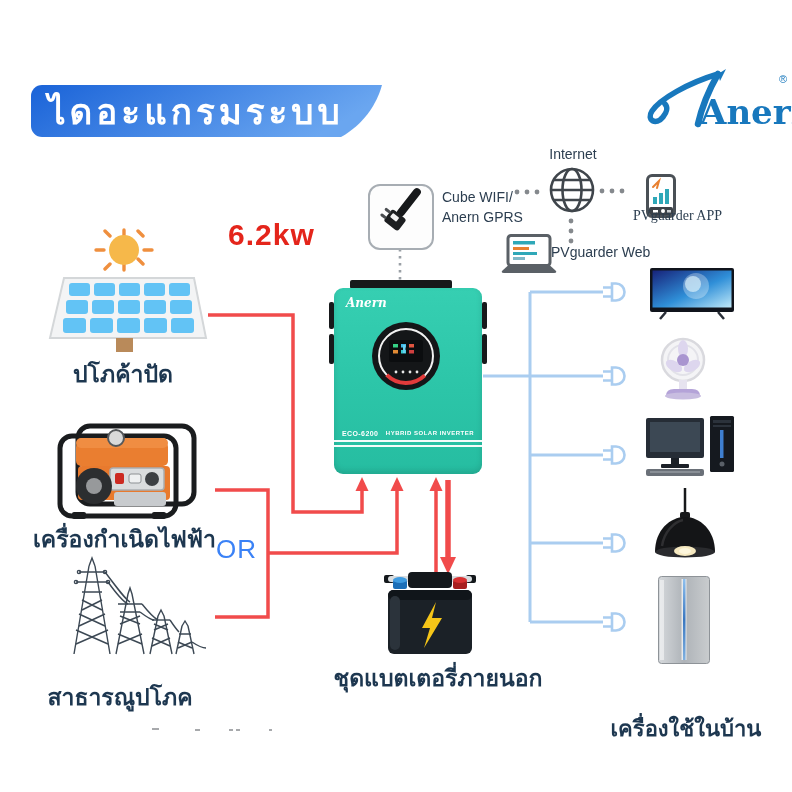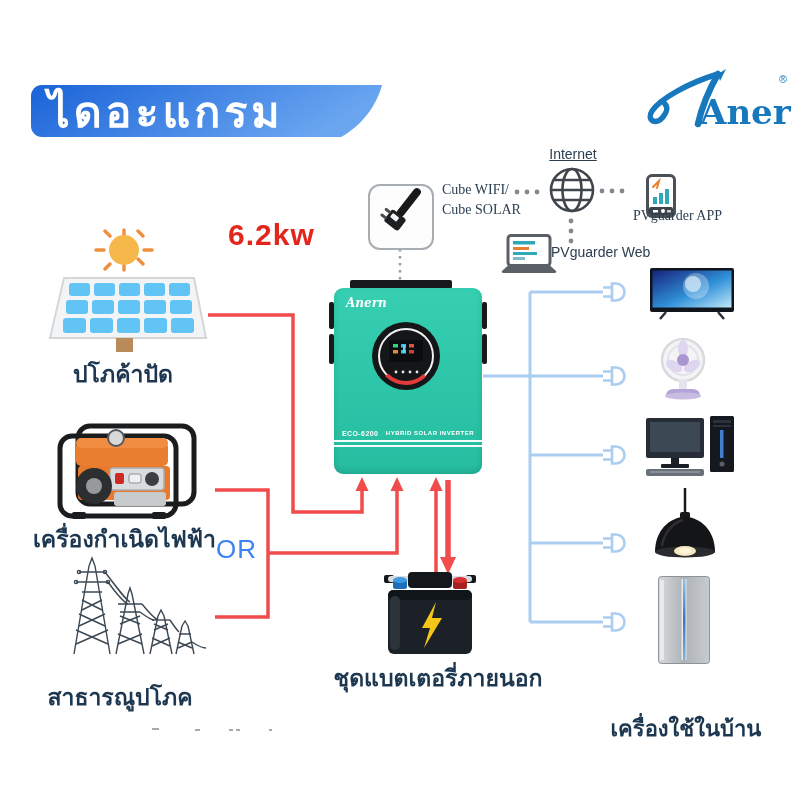--- a/index.html
+++ b/index.html
@@ -5,21 +5,21 @@
   html,body{margin:0;padding:0;background:#fff;}
   .canvas{position:relative;width:792px;height:792px;background:#ffffff;overflow:hidden;
           font-family:"Liberation Sans",sans-serif;color:#1e3850;}
   .abs{position:absolute;}
   svg{display:block;}
   .thai-label{font-weight:700;color:#1d3750;text-align:center;}
   .en-small{font-size:14px;color:#2c3e50;}
   
   .banner-wrap{left:30px;top:84px;width:360px;height:54px;}
   .banner-text{left:48px;top:88px;width:330px;height:48px;line-height:48px;
-               font-size:43px;font-weight:600;color:#ffffff;letter-spacing:4px;}
+               font-size:35px;font-weight:600;color:#ffffff;letter-spacing:4px;}
   
   .rating{left:228px;top:218px;font-size:30px;font-weight:700;color:#e4251b;letter-spacing:1px;}
   .or{left:216px;top:534px;font-size:26px;font-weight:400;color:#3b82f6;letter-spacing:1px;}
   
   .dongle-box{left:368px;top:184px;width:62px;height:62px;border:2px solid #a7adb3;
               border-radius:12px;background:#fdfdfd;}
   
   .inverter{left:334px;top:288px;width:148px;height:186px;border-radius:9px;
             background:linear-gradient(180deg,#36cfb2 0%,#2cc5a8 55%,#26bda1 100%);
             box-shadow:inset 0 -3px 6px rgba(0,0,0,0.12);}
@@ -31,22 +31,22 @@
            color:#ffffff;font-weight:700;}
   .inv-model{font-size:7px;letter-spacing:0.4px;}
   .inv-type{font-size:6px;letter-spacing:0.5px;}
   .inv-stripe{left:0;right:0;background:#ffffff;opacity:0.95;}
   
   .lbl-solar{left:28px;top:356px;width:190px;font-size:23px;}
   .lbl-gen{left:22px;top:521px;width:205px;font-size:23px;}
   .lbl-grid{left:25px;top:649px;width:190px;font-size:23px;margin-top:30px;}
   .lbl-batt{left:328px;top:660px;width:220px;font-size:23px;}
   .lbl-appl{left:600px;top:667px;width:172px;font-size:22px;margin-top:44px;}
-  .lbl-internet{left:540px;top:146px;width:66px;text-align:center;text-decoration:underline;}
-  .lbl-cube{left:442px;top:180px;line-height:20px;font-family:Liberation Serif, serif;}
+  .lbl-internet{left:540px;top:146px;width:66px;text-align:center;}
+  .lbl-cube{left:442px;top:187px;line-height:20px;}
   .lbl-app{left:610px;top:208px;width:112px;text-align:right;font-family:Liberation Serif, serif;}
   .lbl-web{left:551px;top:244px;}
   .watermark-dash{position:absolute;height:2px;background:#5f6367;opacity:0.55;}
 </style>
 </head>
 <body>
 
 <div class="canvas">
 
   <svg class="abs" style="left:0;top:0;" width="792" height="792" viewBox="0 0 792 792">
@@ -223,21 +223,21 @@
         <rect x="25" y="-4" width="8" height="34" rx="4" fill="#17191b"></rect>
         <rect x="20" y="28" width="18" height="15" rx="3" fill="#1d1f21"></rect>
         <rect x="23" y="31" width="8" height="5" rx="1" fill="#f2f2f2"></rect>
         <rect x="14" y="31" width="7" height="3" rx="1.5" fill="#4a4d50"></rect>
         <rect x="14" y="38" width="7" height="3" rx="1.5" fill="#4a4d50"></rect>
       </g>
     </svg>
   </div>
   <div class="abs en-small lbl-cube">
     <div>Cube WIFI/</div>
-    <div>Cube  SOLAR</div>
+    <div>Anern  GPRS</div>
   </div>
 
   <div class="abs en-small lbl-internet">Internet</div>
   <div class="abs" style="left:548px;top:166px;">
     <svg width="48" height="48" viewBox="0 0 48 48">
       <g stroke="#3f454b" stroke-width="2.6" fill="none">
         <circle cx="24" cy="24" r="21"></circle>
         <ellipse cx="24" cy="24" rx="9.5" ry="21"></ellipse>
         <path d="M5 14 H43 M3 24 H45 M5 34 H43"></path>
       </g>

